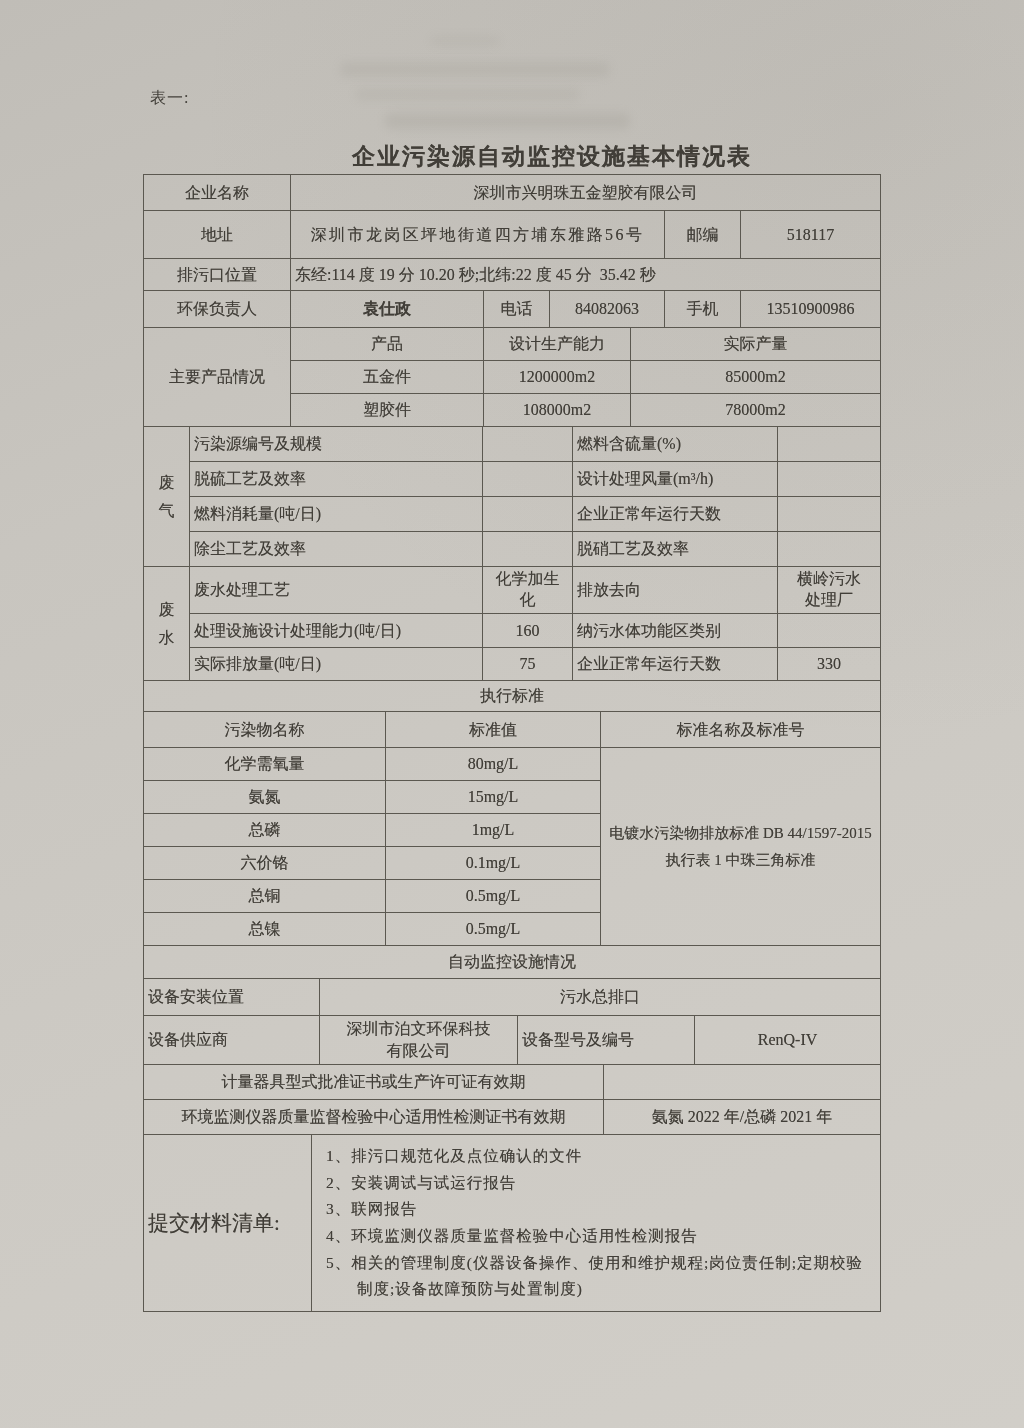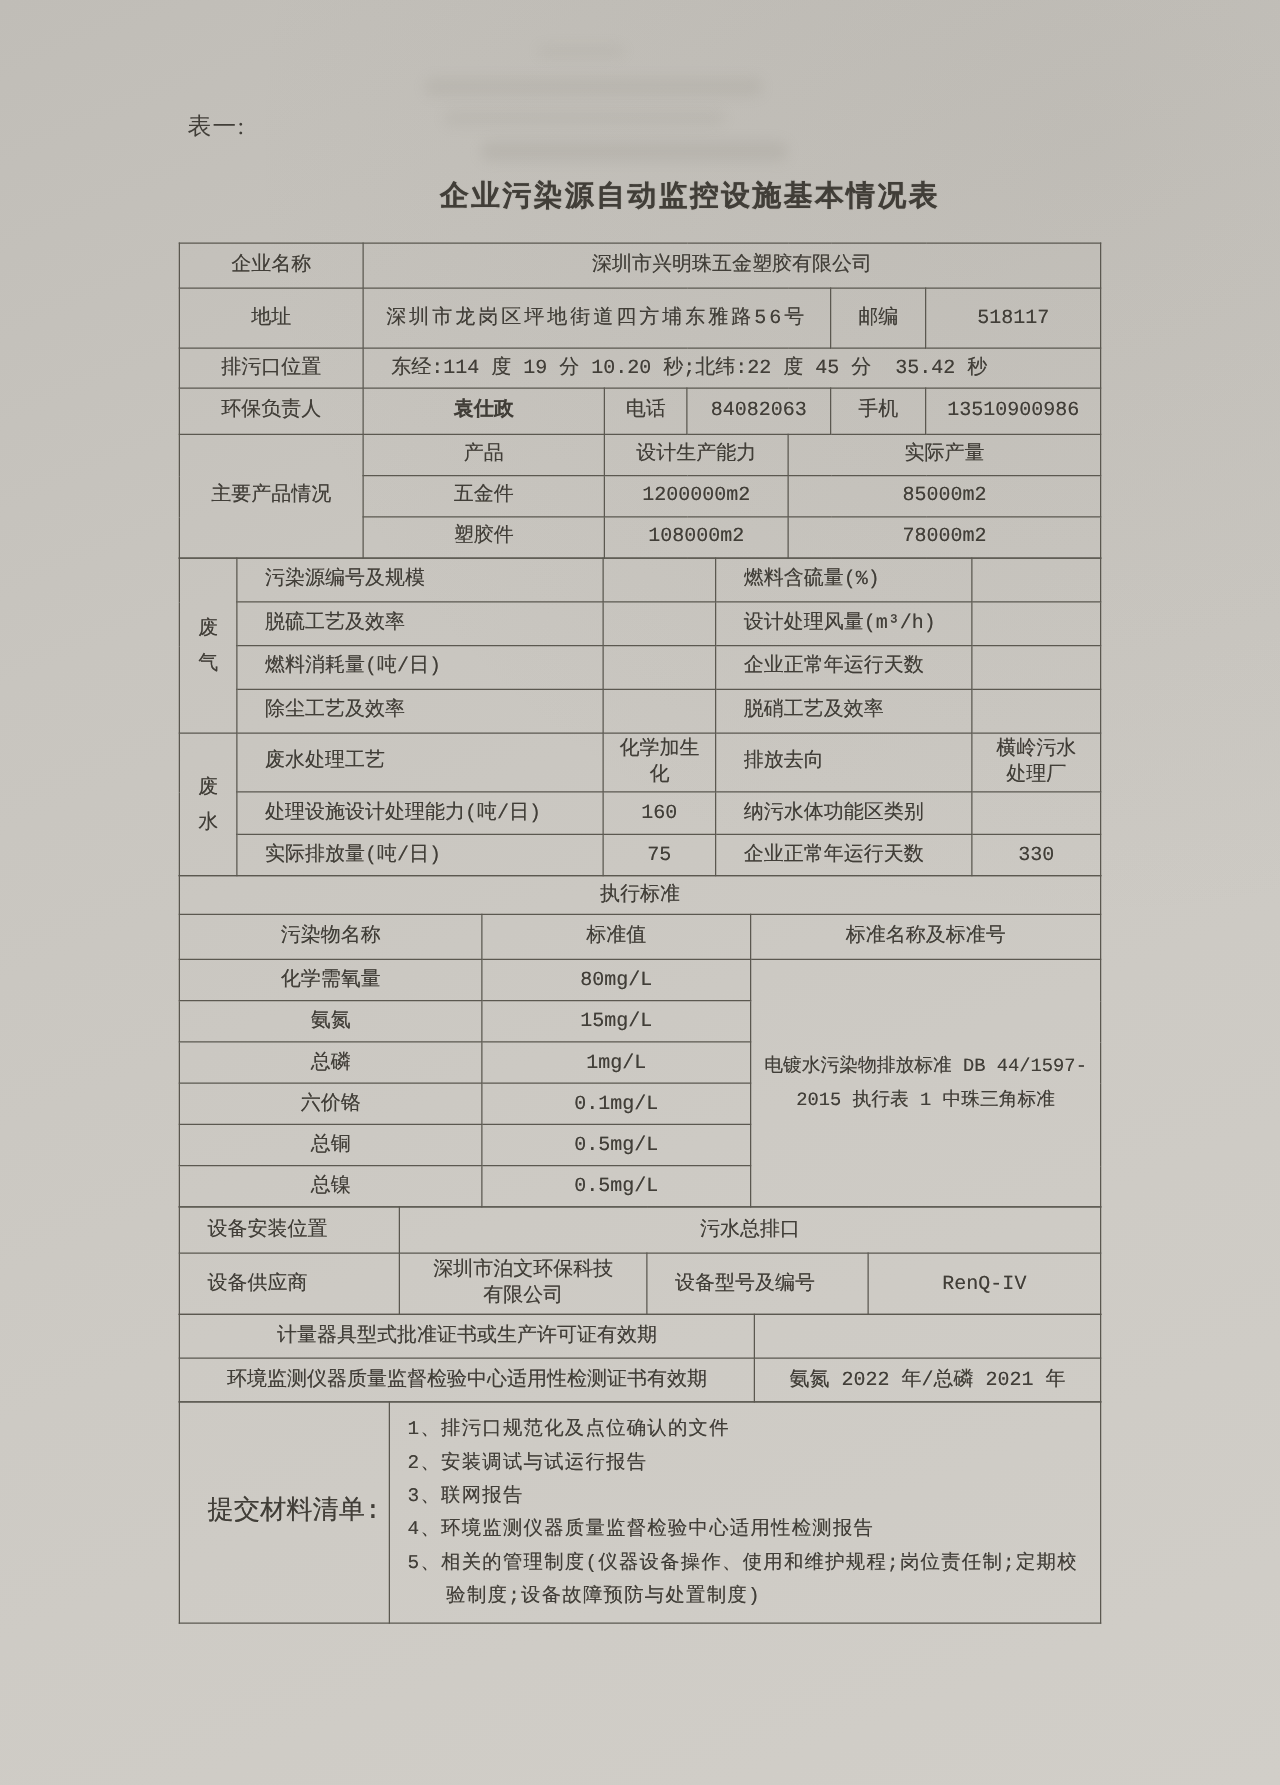--- a/index.html
+++ b/index.html
@@ -8,36 +8,36 @@
     font-family:"Liberation Serif","DejaVu Serif",serif;
     color:#413e38;
   }
   .sheet{
     position:relative;width:1024px;height:1428px;overflow:hidden;
     background:
       radial-gradient(120% 80% at 85% 8%, rgba(120,116,108,0.10), rgba(0,0,0,0) 55%),
       linear-gradient(158deg,#c0bdb7 0%,#c8c5bf 30%,#cdcac4 62%,#d1cec8 100%);
   }
   .artifact{position:absolute;background:#8b877d;filter:blur(5px);border-radius:6px;}
-  .table-label{position:absolute;left:150px;top:88px;font-size:19px;letter-spacing:1px;}
+  .table-label{position:absolute;left:150px;top:88px;font-size:16px;letter-spacing:1px;}
   .doc-title{
     position:absolute;left:0;top:141px;width:1024px;text-align:center;
     font-size:23px;font-weight:bold;letter-spacing:2px;
     text-shadow:0 0 .6px rgba(64,60,52,.75);
     padding-left:40px;
   }
-  .tables{position:absolute;left:143px;top:194px;width:737px;font-family:Liberation Mono, monospace;}
+  .tables{position:absolute;left:143px;top:174px;width:737px;}
   table{border-collapse:collapse;table-layout:fixed;width:737px;}
   table+table{margin-top:-1px;}
   td{
     border:1px solid #5b5850;font-size:16px;text-align:center;
     padding:2px 5px;line-height:1.35;overflow:hidden;
     text-shadow:0 0 .5px rgba(64,60,52,.6);
   }
-  td.lft{text-align:left;padding-left:22px;}
+  td.lft{text-align:left;padding-left:4px;}
   td.pre{white-space:pre-wrap;}
   .bold{font-weight:bold;}
   .vlabel{display:inline-block;width:19px;line-height:1.75;}
   .wrapN{display:inline-block;max-width:68px;line-height:1.3;}
   .wrap-supplier{display:inline-block;max-width:155px;line-height:1.35;}
   .wrap-addr{display:inline-block;max-width:342px;letter-spacing:2.4px;line-height:1.45;}
   .std-name{font-size:15px;line-height:1.8;padding:0 0;}
   .mat-label{font-size:21px;}
   .mat-list{text-align:left;padding:8px 10px 8px 14px;margin-top:44px;}
   .mat-item{
@@ -213,20 +213,23 @@
       </table>
 
     <table>
       <colgroup>
           <col style="width:176px">
           <col style="width:198px">
           <col style="width:177px">
           <col style="width:186px">
         </colgroup>
       <tbody>
+          <tr style="height:33px">
+        <td colspan="4">自动监控设施情况</td>
+      </tr>
       <tr style="height:37px">
         <td class="lft">设备安装位置</td>
         <td colspan="3">污水总排口</td>
       </tr>
       <tr style="height:49px">
         <td class="lft">设备供应商</td>
         <td><span class="wrap-supplier">深圳市泊文环保科技有限公司</span></td>
         <td class="lft">设备型号及编号</td>
         <td>RenQ-IV</td>
       </tr>

